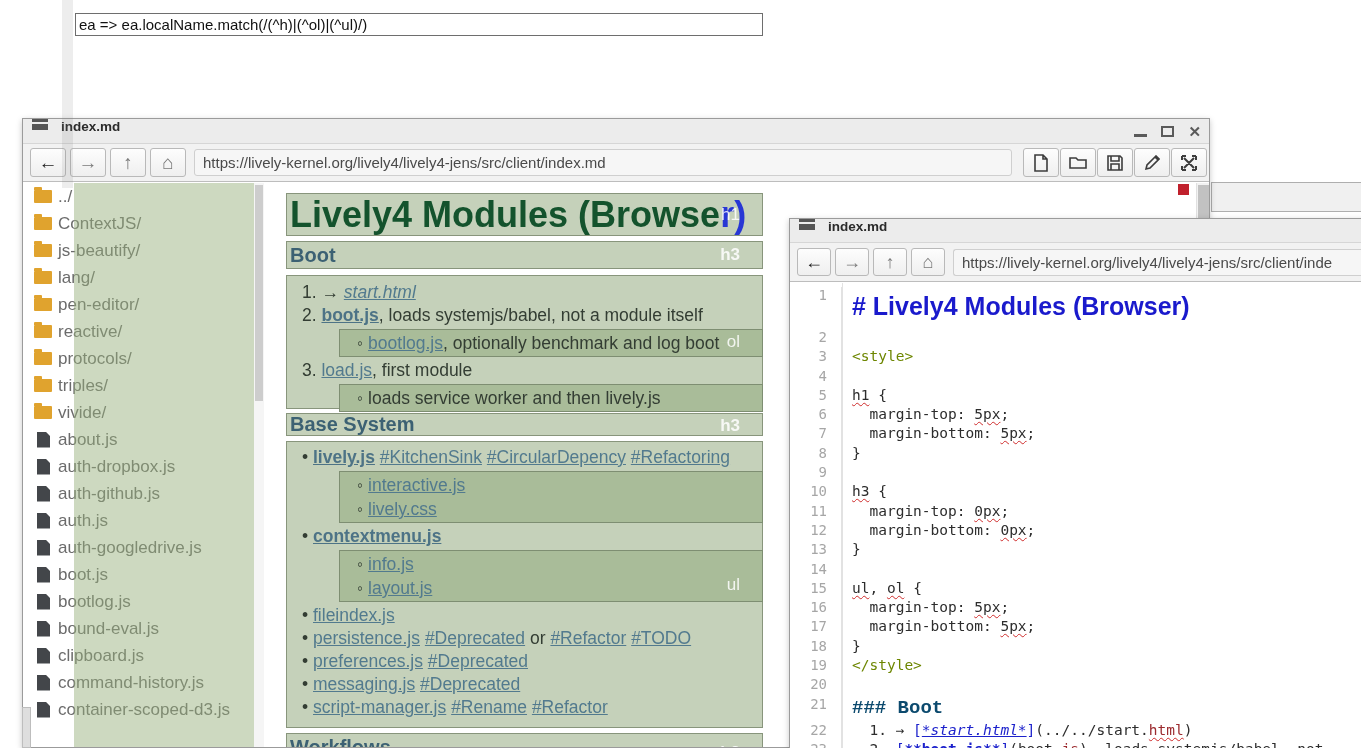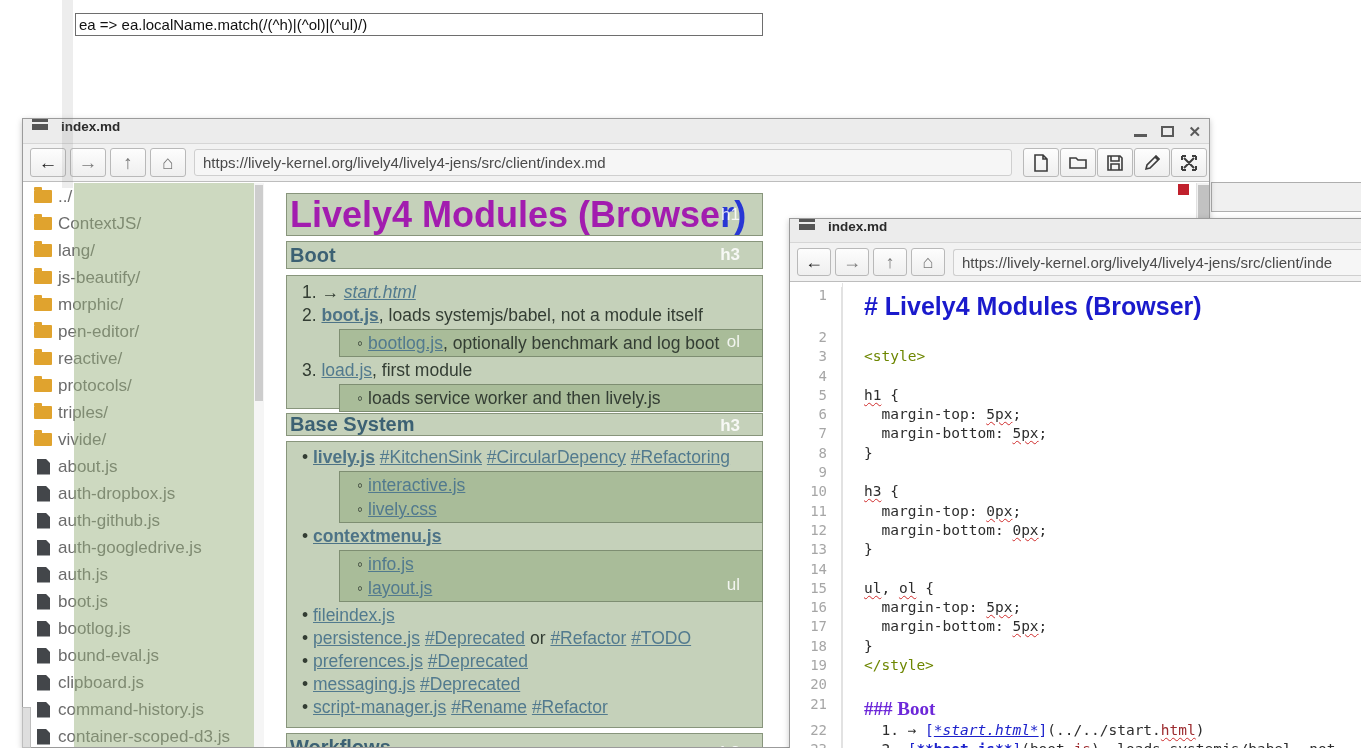--- a/index.html
+++ b/index.html
@@ -63,21 +63,21 @@
   #content-scrollbar { position:absolute; right:0; top:0; width:13px; bottom:0; background:#f2f2f2;
     border-left:1px solid #e0e0e0; }
   #content-thumb { position:absolute; left:1px; top:2px; width:11px; height:33px; background:#c2c2c2; }
 
   
   .md-box { position:absolute; left:20px; width:477px; border:1px solid #88957c; background:#c5d1ba; }
   .tag-label { position:absolute; right:22px; top:50%; transform:translateY(-50%);
     color:rgba(255,255,255,.85); font-size:17px; z-index:3; }
   #blk-h1 { top:10px; height:43px; }
   #blk-h1 .h1text { font-size:36px; font-weight:bold; white-space:nowrap; line-height:41px; padding-left:3px; }
-  .h1-muted { color:#a21caf; }
+  .h1-muted { color:#14532d; }
   .h1-vivid { color:#2837d4; }
   .hbar { font-weight:bold; padding-left:3px; color:#3c6173; }
   #blk-boot { top:58px; height:28px; font-size:20px; line-height:26px; }
   #blk-ol { top:92px; height:134px; padding-top:5px; }
   #blk-base { top:230px; height:23px; font-size:20px; line-height:21px; }
   #blk-ul { top:258px; height:287px; padding-top:4px; }
   #blk-wf { top:550px; height:40px; font-size:20px; line-height:26px; }
   .mrow { height:23px; line-height:23px; font-size:17.5px; padding-left:15px;
     white-space:nowrap; color:#333d33; position:relative; z-index:2; }
   .nestbox { margin:2px 0 2px 52px; width:424px; border:1px solid #7e8e72;
@@ -91,27 +91,27 @@
   
   #window2 { left:789px; top:218px; width:592px; height:560px; z-index:100; }
   #window2 .titlebar { height:24px; }
   #window2 .navbar { height:39px; }
   #window2 .navbtn { width:34px; height:28px; font-size:18px; }
   #editor { position:absolute; top:64px; left:0; right:0; bottom:0; background:#fff; overflow:hidden;
     font-family:"DejaVu Sans Mono", monospace; font-size:14.5px; color:#2d2d2d; padding-top:4px; }
   .cl { display:flex; min-height:19.3px; }
   .cl .gut { flex:0 0 52px; text-align:right; padding-right:14px; color:#a6a6a6;
     font-size:14px; border-right:1px solid #e2e2e2; }
-  .cl .code { padding-left:22px; white-space:pre; }
+  .cl .code { padding-left:10px; white-space:pre; }
   .cl.tall { min-height:42px; }
   .cl.mid { min-height:26px; }
   .c-mdh1 { font-family:"Liberation Sans",sans-serif; font-weight:bold; font-size:25px;
     color:#1a1acc; line-height:38px; }
-  .c-mdh3 { font-family:Liberation Serif, serif; font-weight:bold; font-size:19px;
-    color:#6d28d9; line-height:25px; }
+  .c-mdh3 { font-family:Liberation Mono, monospace; font-weight:bold; font-size:19px;
+    color:#0c4a6e; line-height:25px; }
   .c-tag { color:#6d8600; }
   .c-sq { text-decoration:underline wavy #cf2b2b 1px; text-underline-offset:2px; }
   .c-rd { color:#9c2b2f; text-decoration:underline wavy #cf2b2b 1px; text-underline-offset:2px; }
   .c-lb { color:#1d22cc; }
   .c-lbi { color:#1d22cc; font-style:italic; text-decoration:underline;margin-top:20px; }
   .c-lbb { color:#1d22cc; font-weight:bold; text-decoration:underline; }
   
   #gutline { position:absolute; top:64px; bottom:0; left:52px; width:1px; background:#e2e2e2; }
 
   #w1-left-box { position:absolute; left:22px; top:707px; width:9px; height:41px;
@@ -184,32 +184,28 @@
         <div class="srow">
           <span class="ic-folder"></span>
           <span>../</span>
         </div>
         <div class="srow">
           <span class="ic-folder"></span>
           <span>ContextJS/</span>
         </div>
         <div class="srow">
           <span class="ic-folder"></span>
+          <span>js-beautify/</span>
+        </div>
+        <div class="srow">
+          <span class="ic-folder"></span>
           <span>lang/</span>
         </div>
         <div class="srow">
           <span class="ic-folder"></span>
-          <span>js-beautify/</span>
-        </div>
-        <div class="srow">
-          <span class="ic-folder"></span>
-          <span>morphic/</span>
-        </div>
-        <div class="srow">
-          <span class="ic-folder"></span>
           <span>pen-editor/</span>
         </div>
         <div class="srow">
           <span class="ic-folder"></span>
           <span>reactive/</span>
         </div>
         <div class="srow">
           <span class="ic-folder"></span>
           <span>protocols/</span>
         </div>
@@ -228,25 +224,25 @@
         <div class="srow">
           <span class="ic-file"></span>
           <span>auth-dropbox.js</span>
         </div>
         <div class="srow">
           <span class="ic-file"></span>
           <span>auth-github.js</span>
         </div>
         <div class="srow">
           <span class="ic-file"></span>
+          <span>auth.js</span>
+        </div>
+        <div class="srow">
+          <span class="ic-file"></span>
           <span>auth-googledrive.js</span>
-        </div>
-        <div class="srow">
-          <span class="ic-file"></span>
-          <span>auth.js</span>
         </div>
         <div class="srow">
           <span class="ic-file"></span>
           <span>boot.js</span>
         </div>
         <div class="srow">
           <span class="ic-file"></span>
           <span>bootlog.js</span>
         </div>
         <div class="srow">

